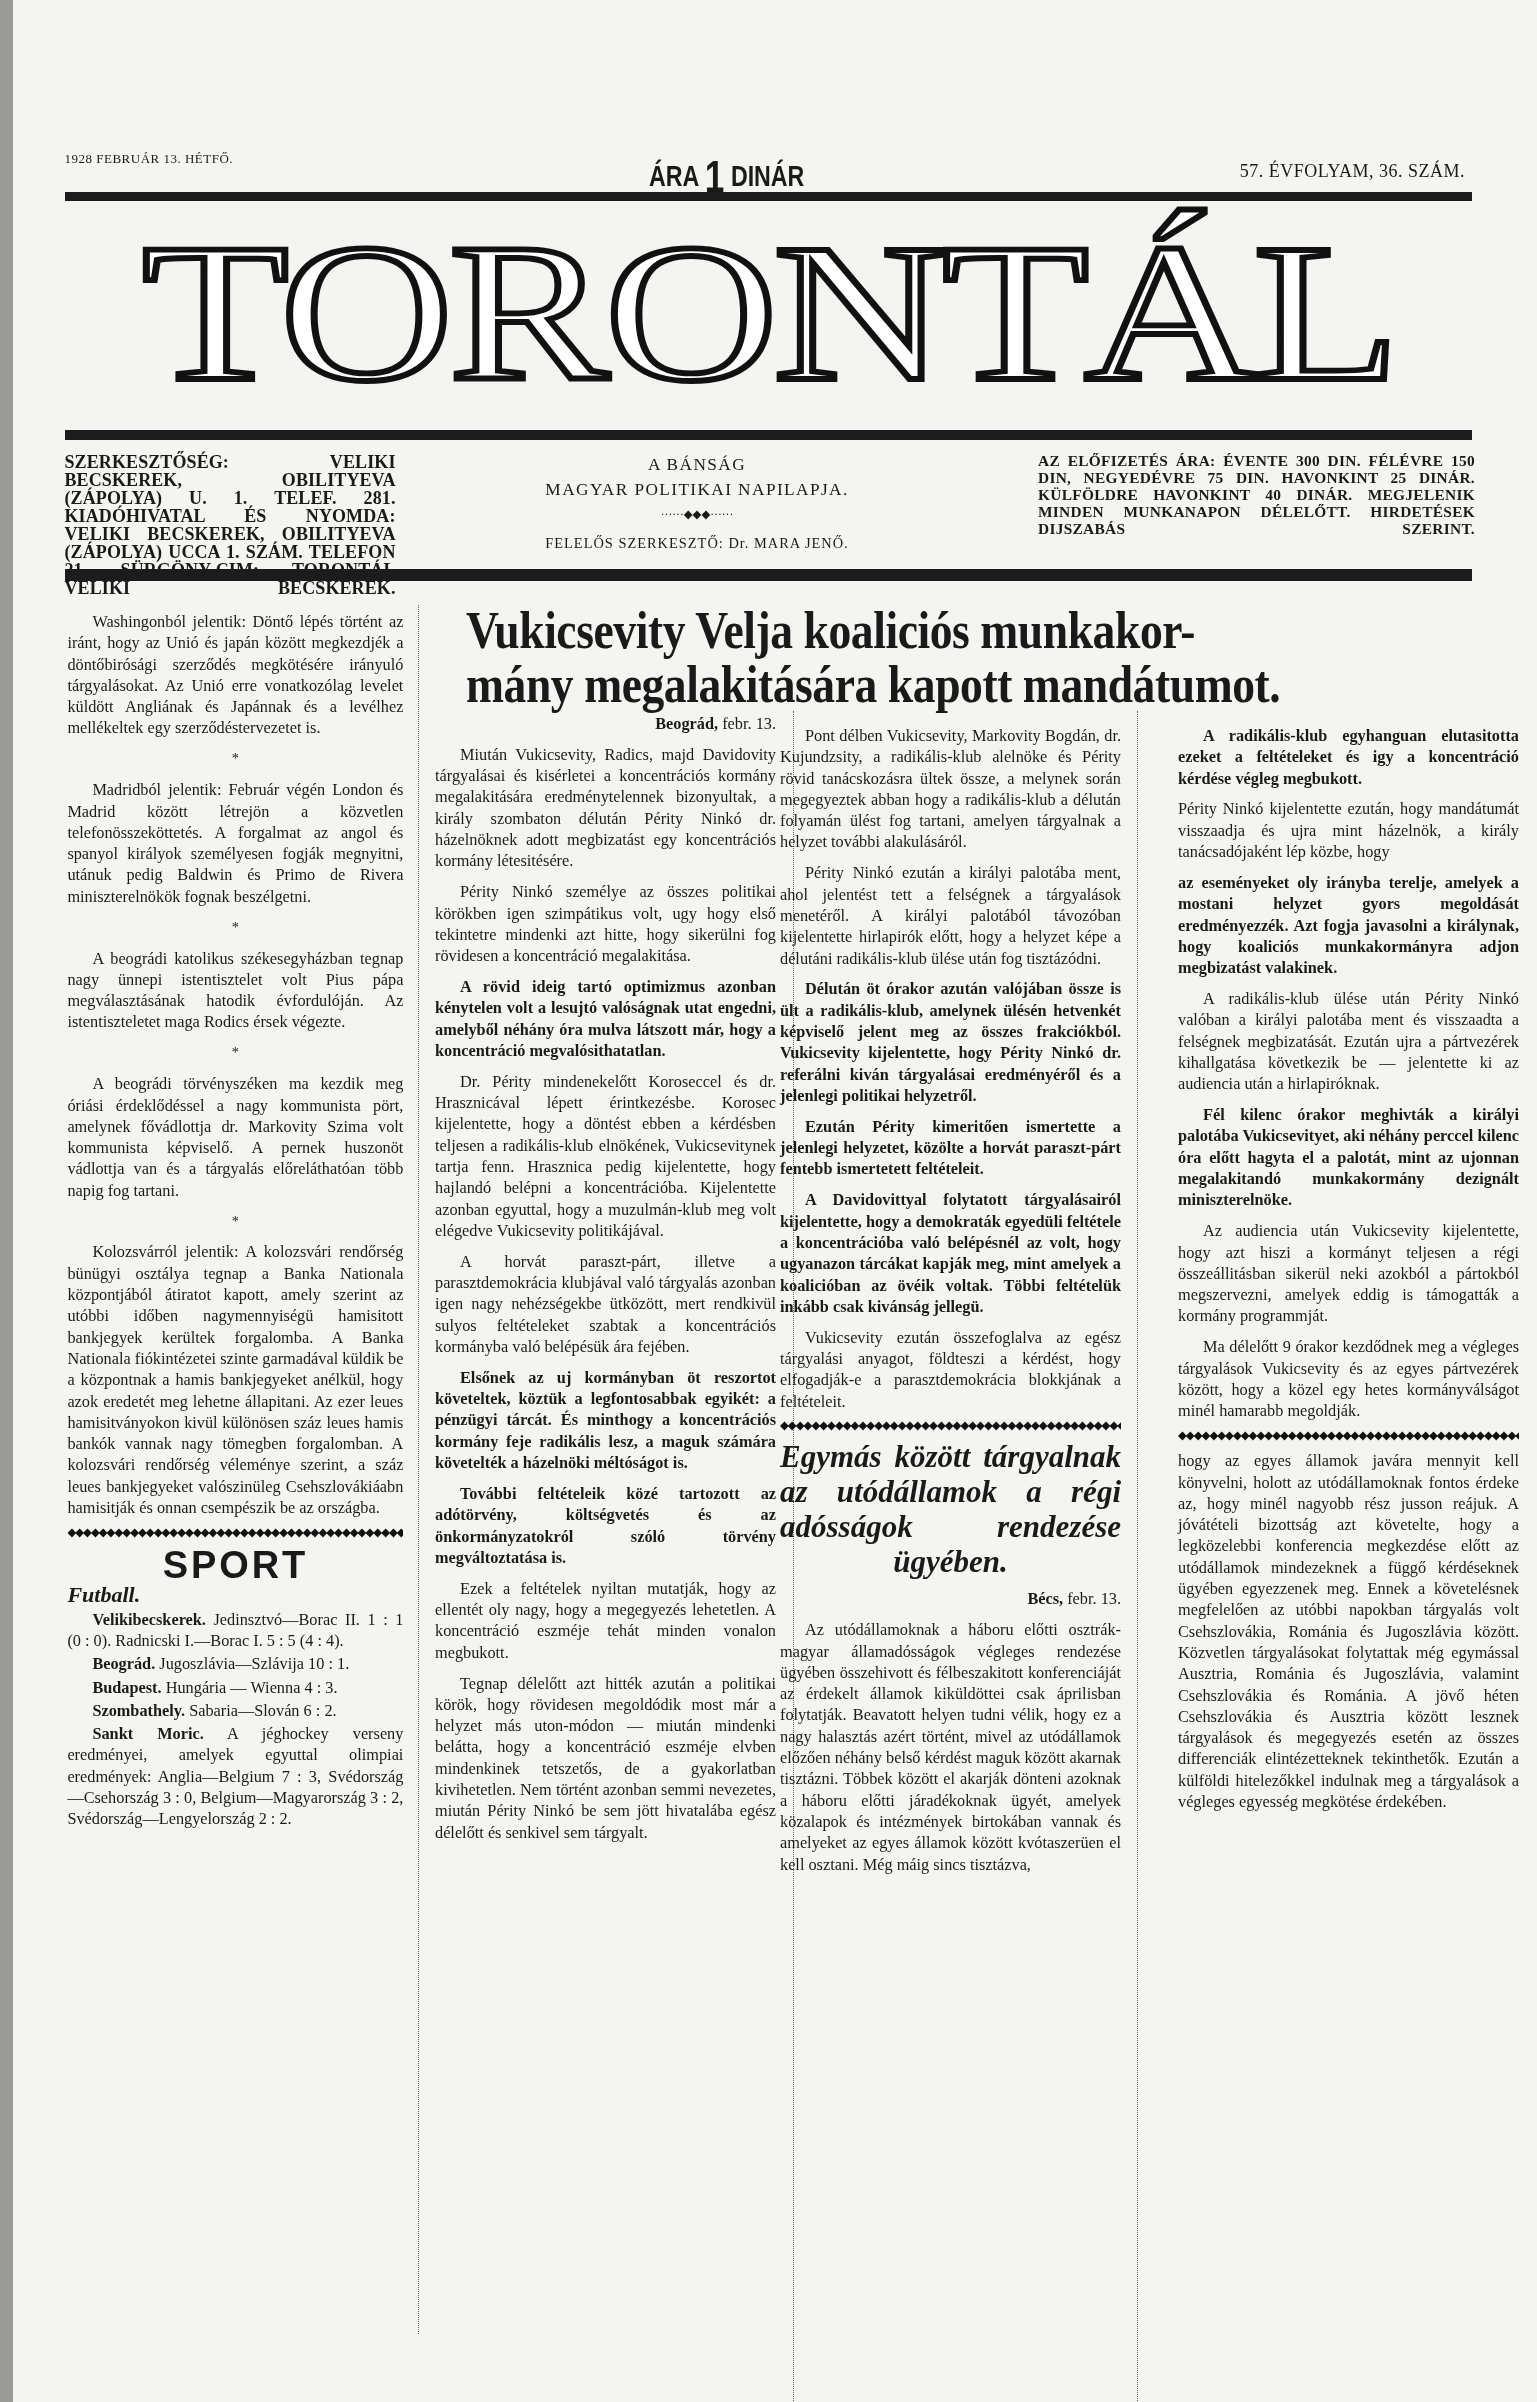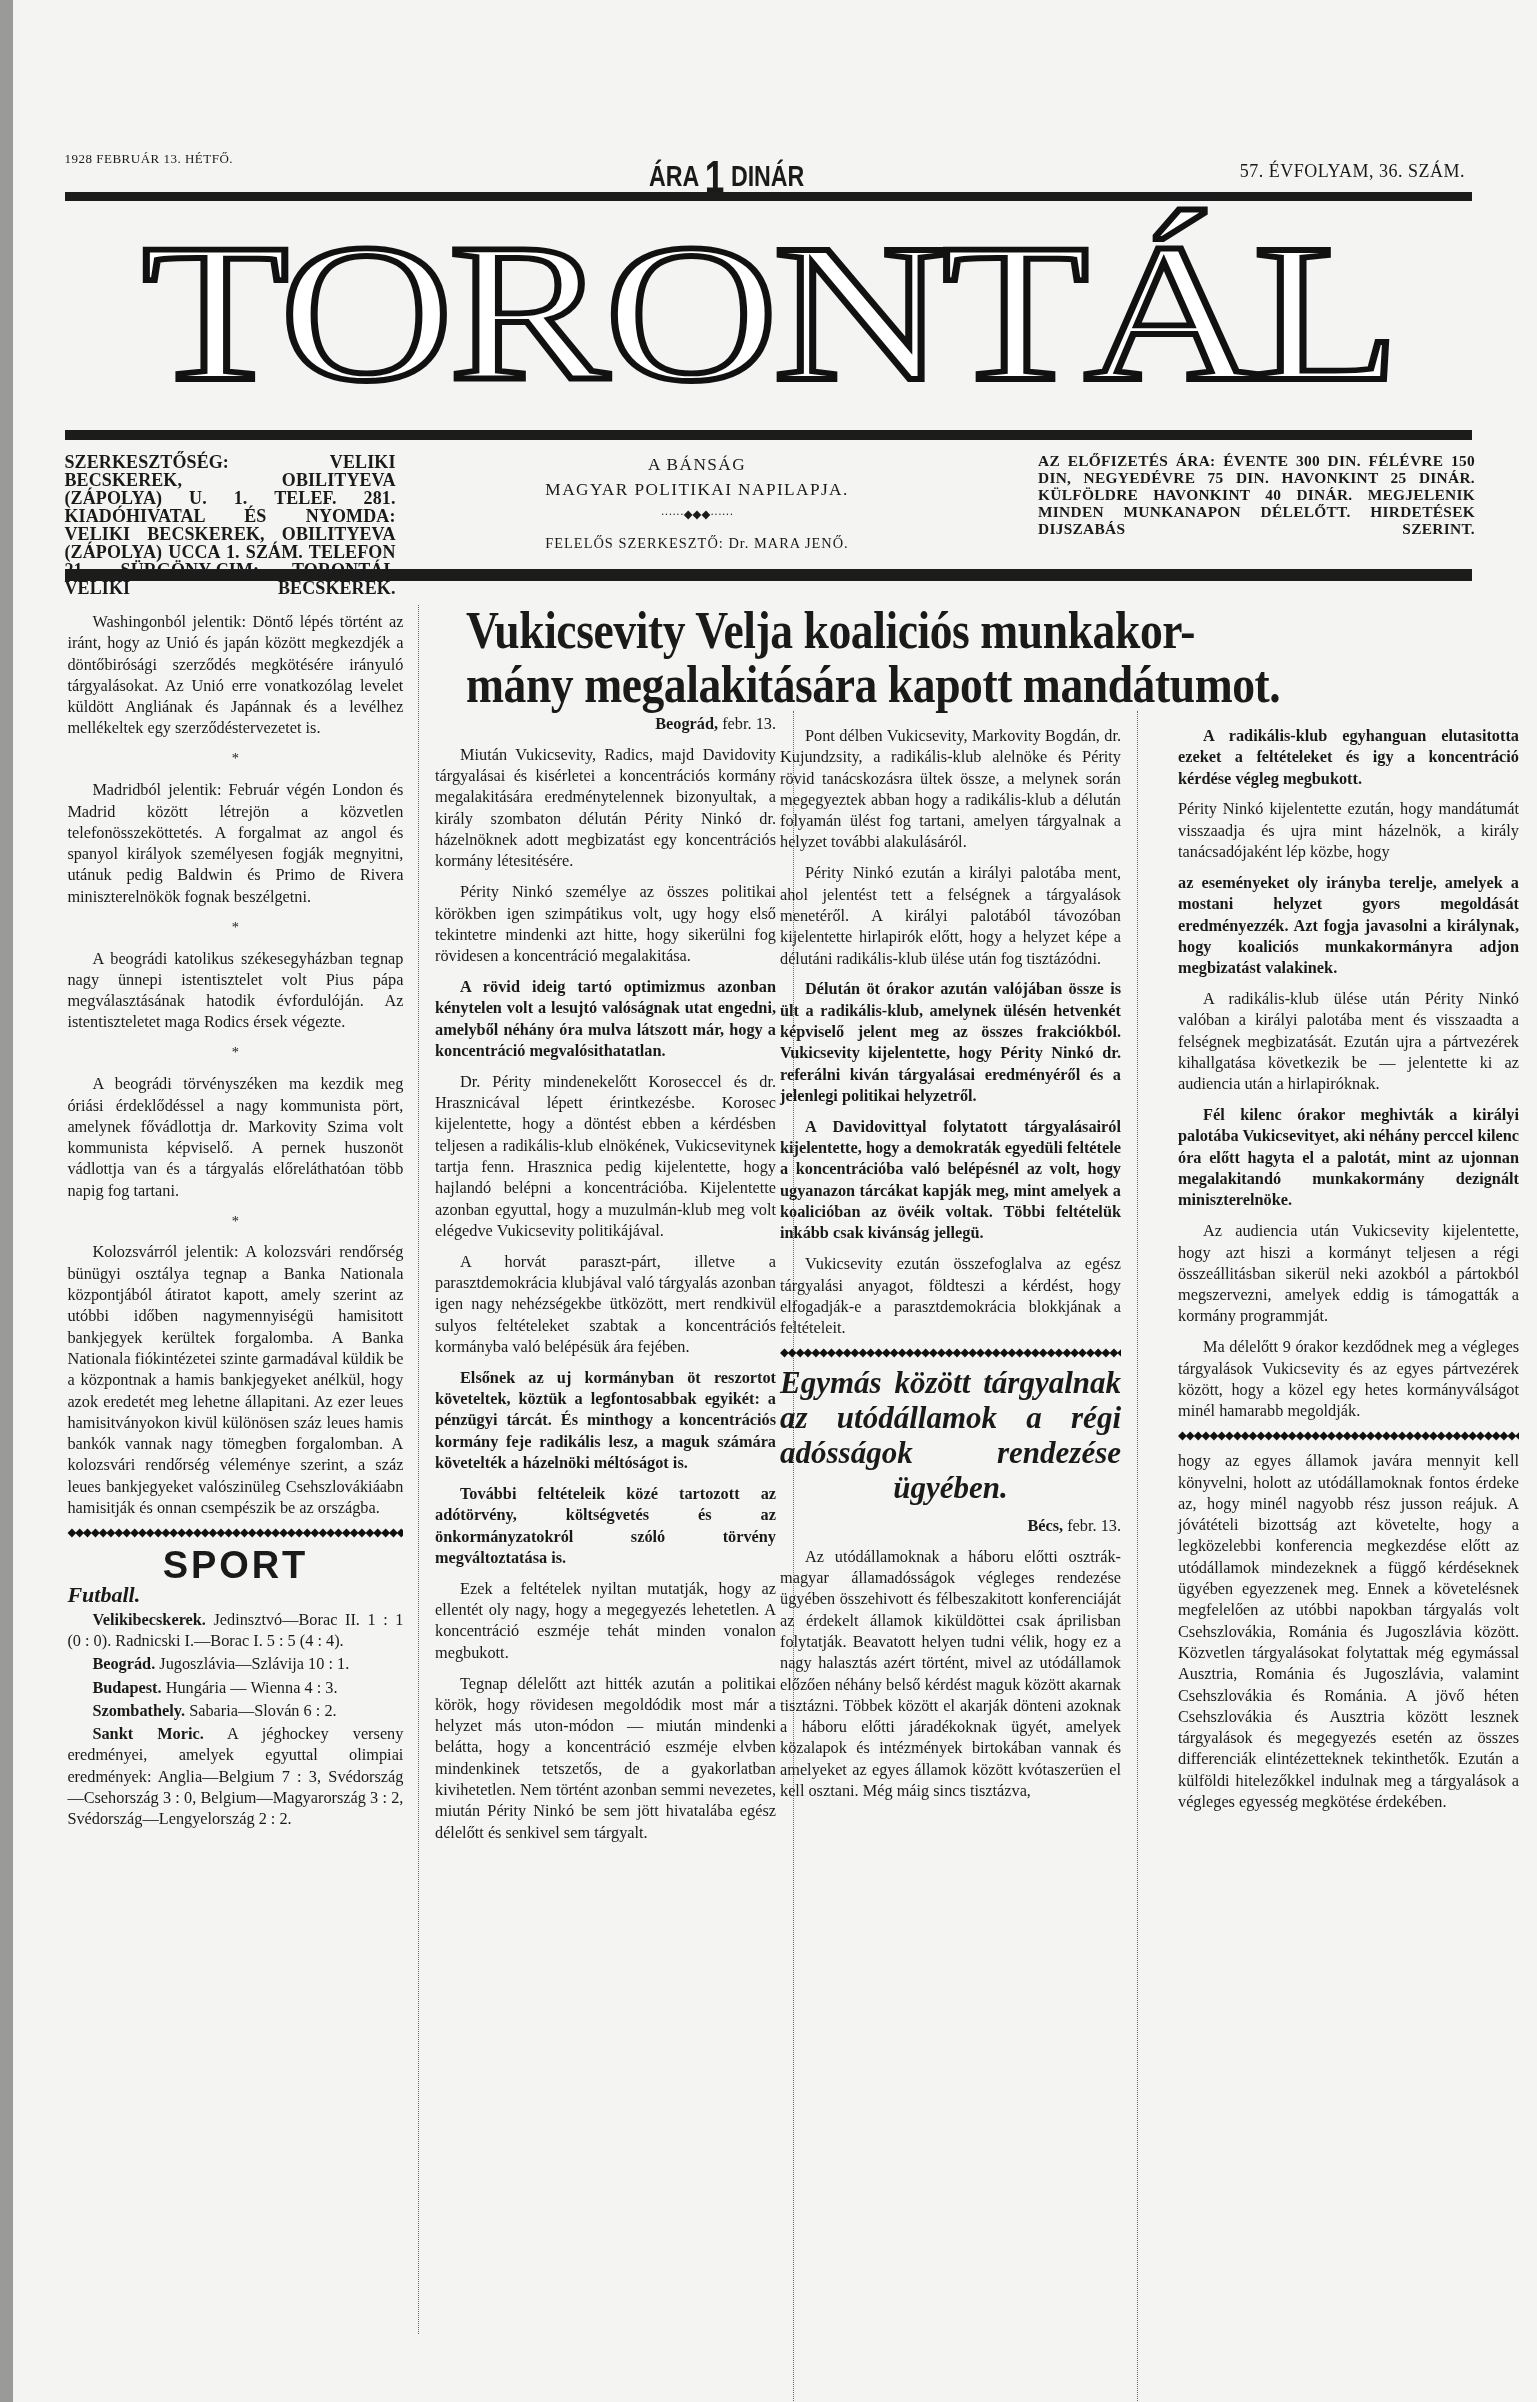--- a/index.html
+++ b/index.html
@@ -110,20 +110,21 @@
       <p class="b">További feltételeik közé tartozott az adótörvény, költségvetés és az önkormányzatokról szóló törvény megváltoztatása is.</p>
       <p>Ezek a feltételek nyiltan mutatják, hogy az ellentét oly nagy, hogy a megegyezés lehetetlen. A koncentráció eszméje tehát minden vonalon megbukott.</p>
       <p>Tegnap délelőtt azt hitték azután a politikai körök, hogy rövidesen megoldódik most már a helyzet más uton-módon — miután mindenki belátta, hogy a koncentráció eszméje elvben mindenkinek tetszetős, de a gyakorlatban kivihetetlen. Nem történt azonban semmi nevezetes, miután Périty Ninkó be sem jött hivatalába egész délelőtt és senkivel sem tárgyalt.</p>
     </div>
   <div class="vrule" style="top:711px;left:740px;height:1700px;"></div>
 
   <div class="col" id="col3" style="top:725px;left:727px;width:341px;">
       <p>Pont délben Vukicsevity, Markovity Bogdán, dr. Kujundzsity, a radikális-klub alelnöke és Périty rövid tanácskozásra ültek össze, a melynek során megegyeztek abban hogy a radikális-klub a délután folyamán ülést fog tartani, amelyen tárgyalnak a helyzet további alakulásáról.</p>
       <p>Périty Ninkó ezután a királyi palotába ment, ahol jelentést tett a felségnek a tárgyalások menetéről. A királyi palotából távozóban kijelentette hirlapirók előtt, hogy a helyzet képe a délutáni radikális-klub ülése után fog tisztázódni.</p>
       <p class="b">Délután öt órakor azután valójában össze is ült a radikális-klub, amelynek ülésén hetvenkét képviselő jelent meg az összes frakciókból. Vukicsevity kijelentette, hogy Périty Ninkó dr. referálni kiván tárgyalásai eredményéről és a jelenlegi politikai helyzetről.</p>
+      <p class="b">Ezután Périty kimeritően ismertette a jelenlegi helyzetet, közölte a horvát paraszt-párt fentebb ismertetett feltételeit.</p>
       <p class="b">A Davidovittyal folytatott tárgyalásairól kijelentette, hogy a demokraták egyedüli feltétele a koncentrációba való belépésnél az volt, hogy ugyanazon tárcákat kapják meg, mint amelyek a koalicióban az övéik voltak. Többi feltételük inkább csak kivánság jellegü.</p>
       <p>Vukicsevity ezután összefoglalva az egész tárgyalási anyagot, földteszi a kérdést, hogy elfogadják-e a parasztdemokrácia blokkjának a feltételeit.</p>
       <div class="ornament" style="position: relative; margin: 9.6px 0px 7.7px;">◆◆◆◆◆◆◆◆◆◆◆◆◆◆◆◆◆◆◆◆◆◆◆◆◆◆◆◆◆◆◆◆◆◆◆◆◆◆◆◆◆◆◆◆◆◆◆◆◆◆</div>
       <div class="subhead">Egymás között tárgyalnak az utódállamok a régi adósságok rendezése ügyében.</div>
       <p class="dateline-r"><b>Bécs,</b> <span>febr. 13.</span></p>
       <p>Az utódállamoknak a háboru előtti osztrák-magyar államadósságok végleges rendezése ügyében összehivott és félbeszakitott konferenciáját az érdekelt államok kiküldöttei csak áprilisban folytatják. Beavatott helyen tudni vélik, hogy ez a nagy halasztás azért történt, mivel az utódállamok előzően néhány belső kérdést maguk között akarnak tisztázni. Többek között el akarják dönteni azoknak a háboru előtti járadékoknak ügyét, amelyek közalapok és intézmények birtokában vannak és amelyeket az egyes államok között kvótaszerüen el kell osztani. Még máig sincs tisztázva,</p>
     </div>
   <div class="vrule" style="top:711px;left:1084px;height:1700px;"></div>
 
   <div class="col" id="col4" style="top:725px;left:1088px;width:341px;margin-left:37px;">

